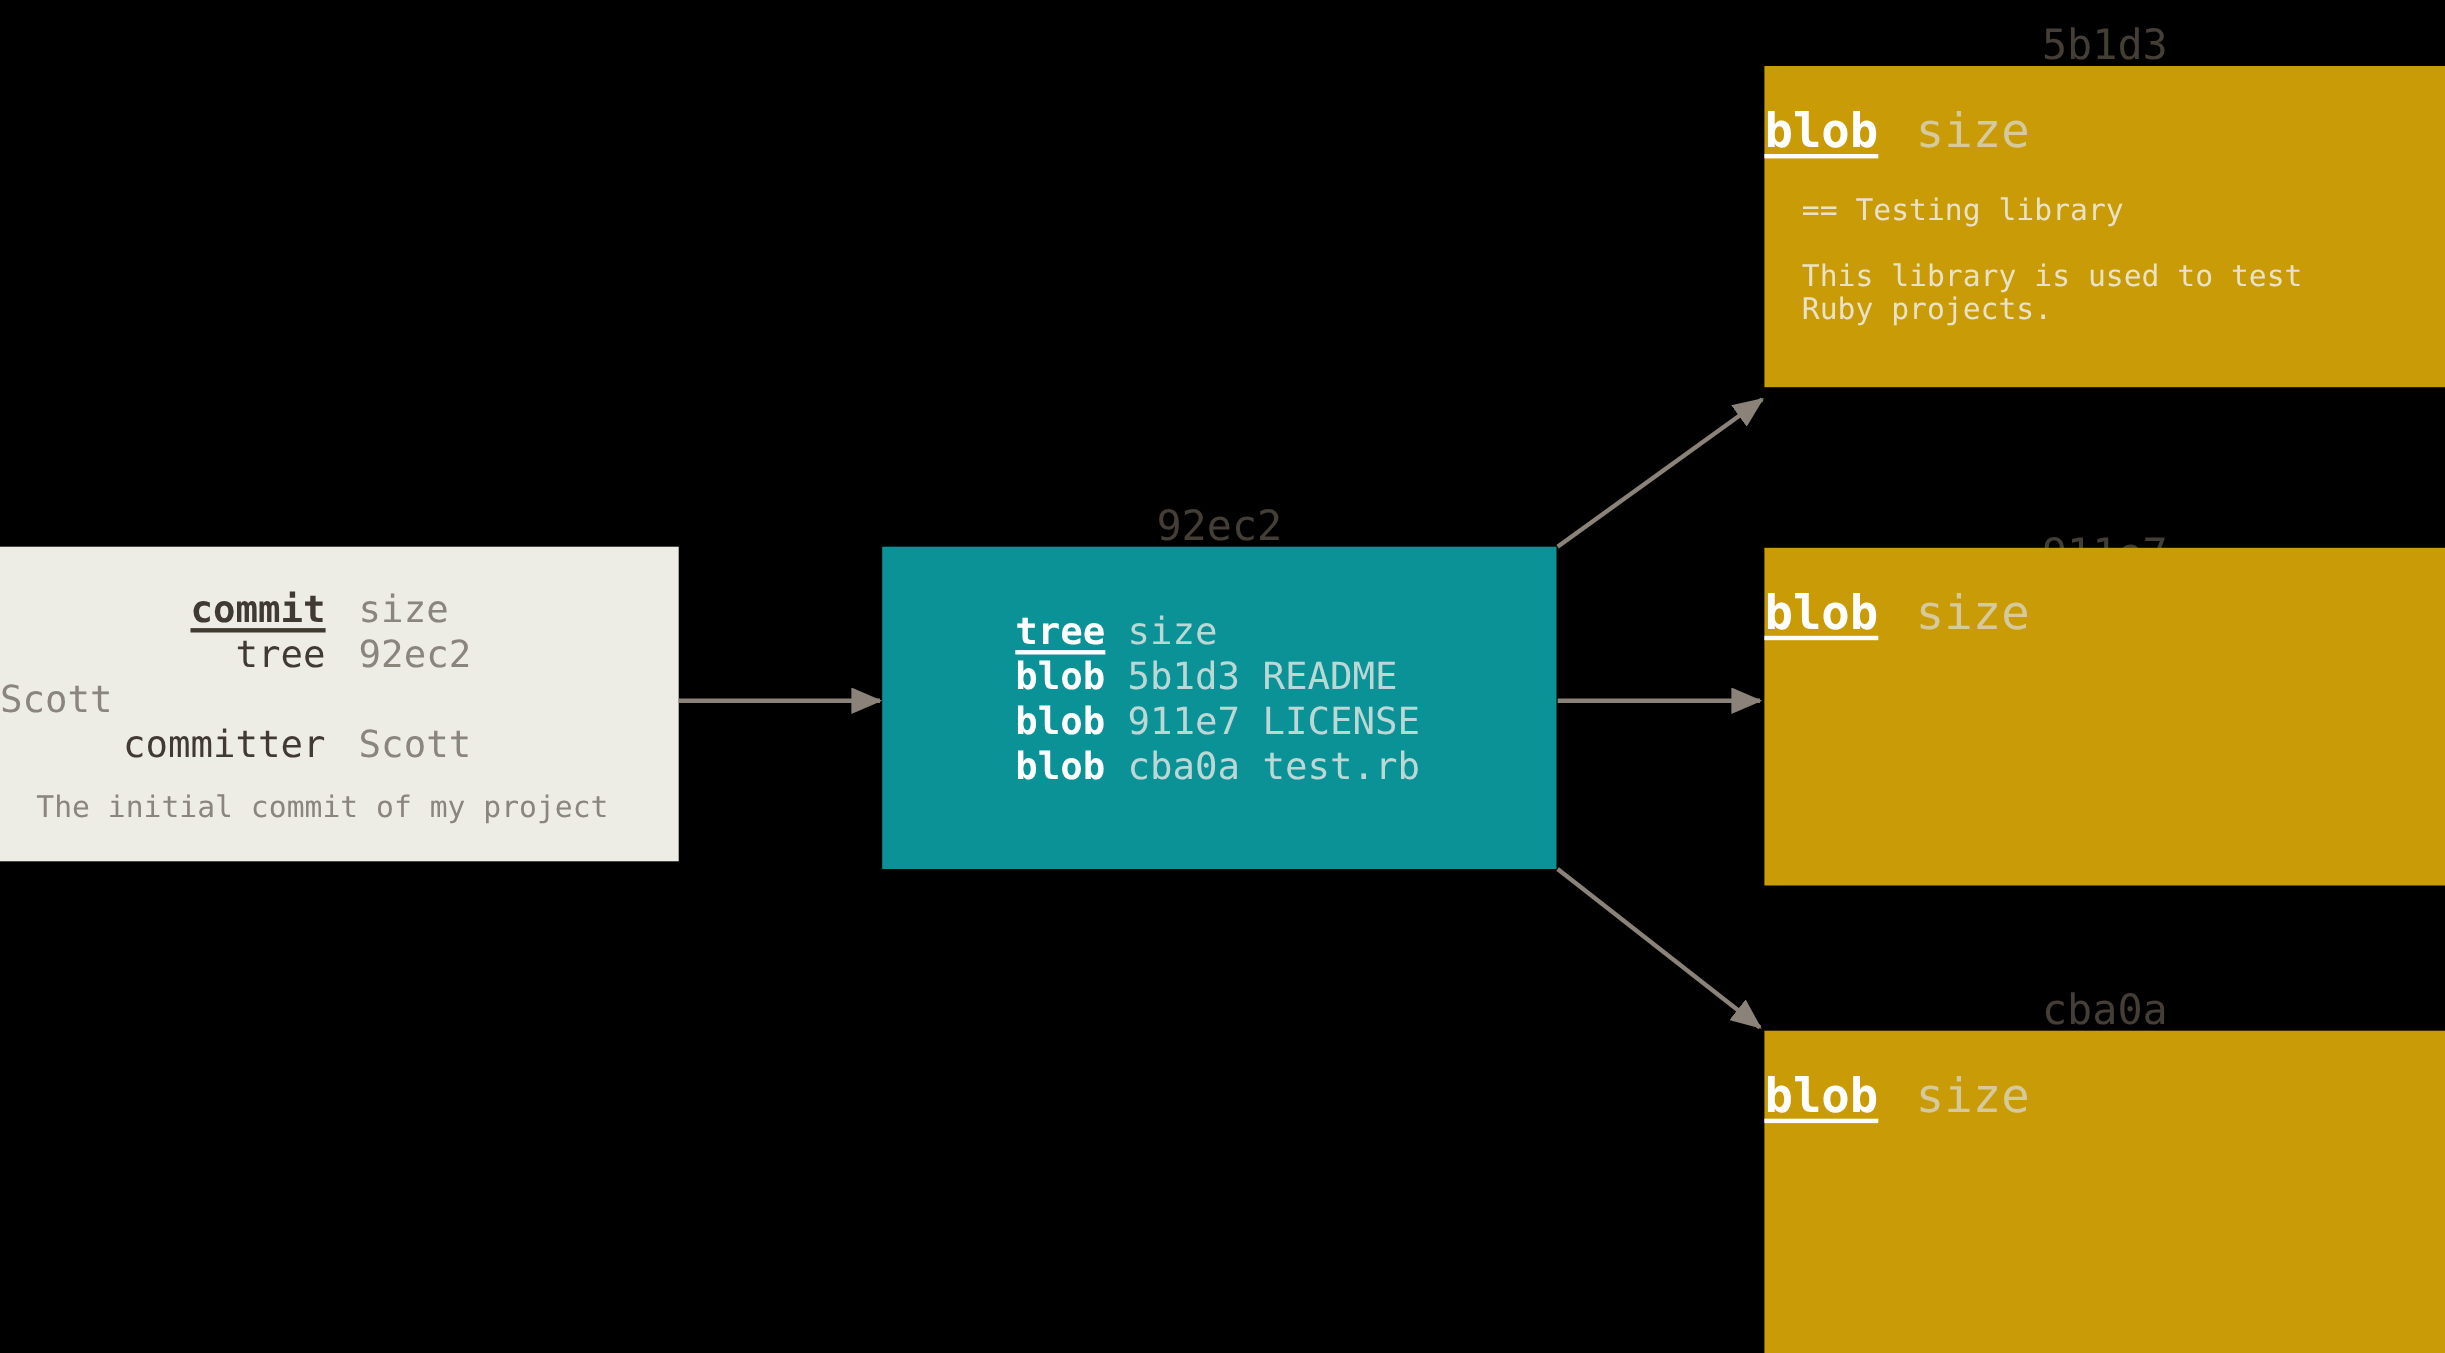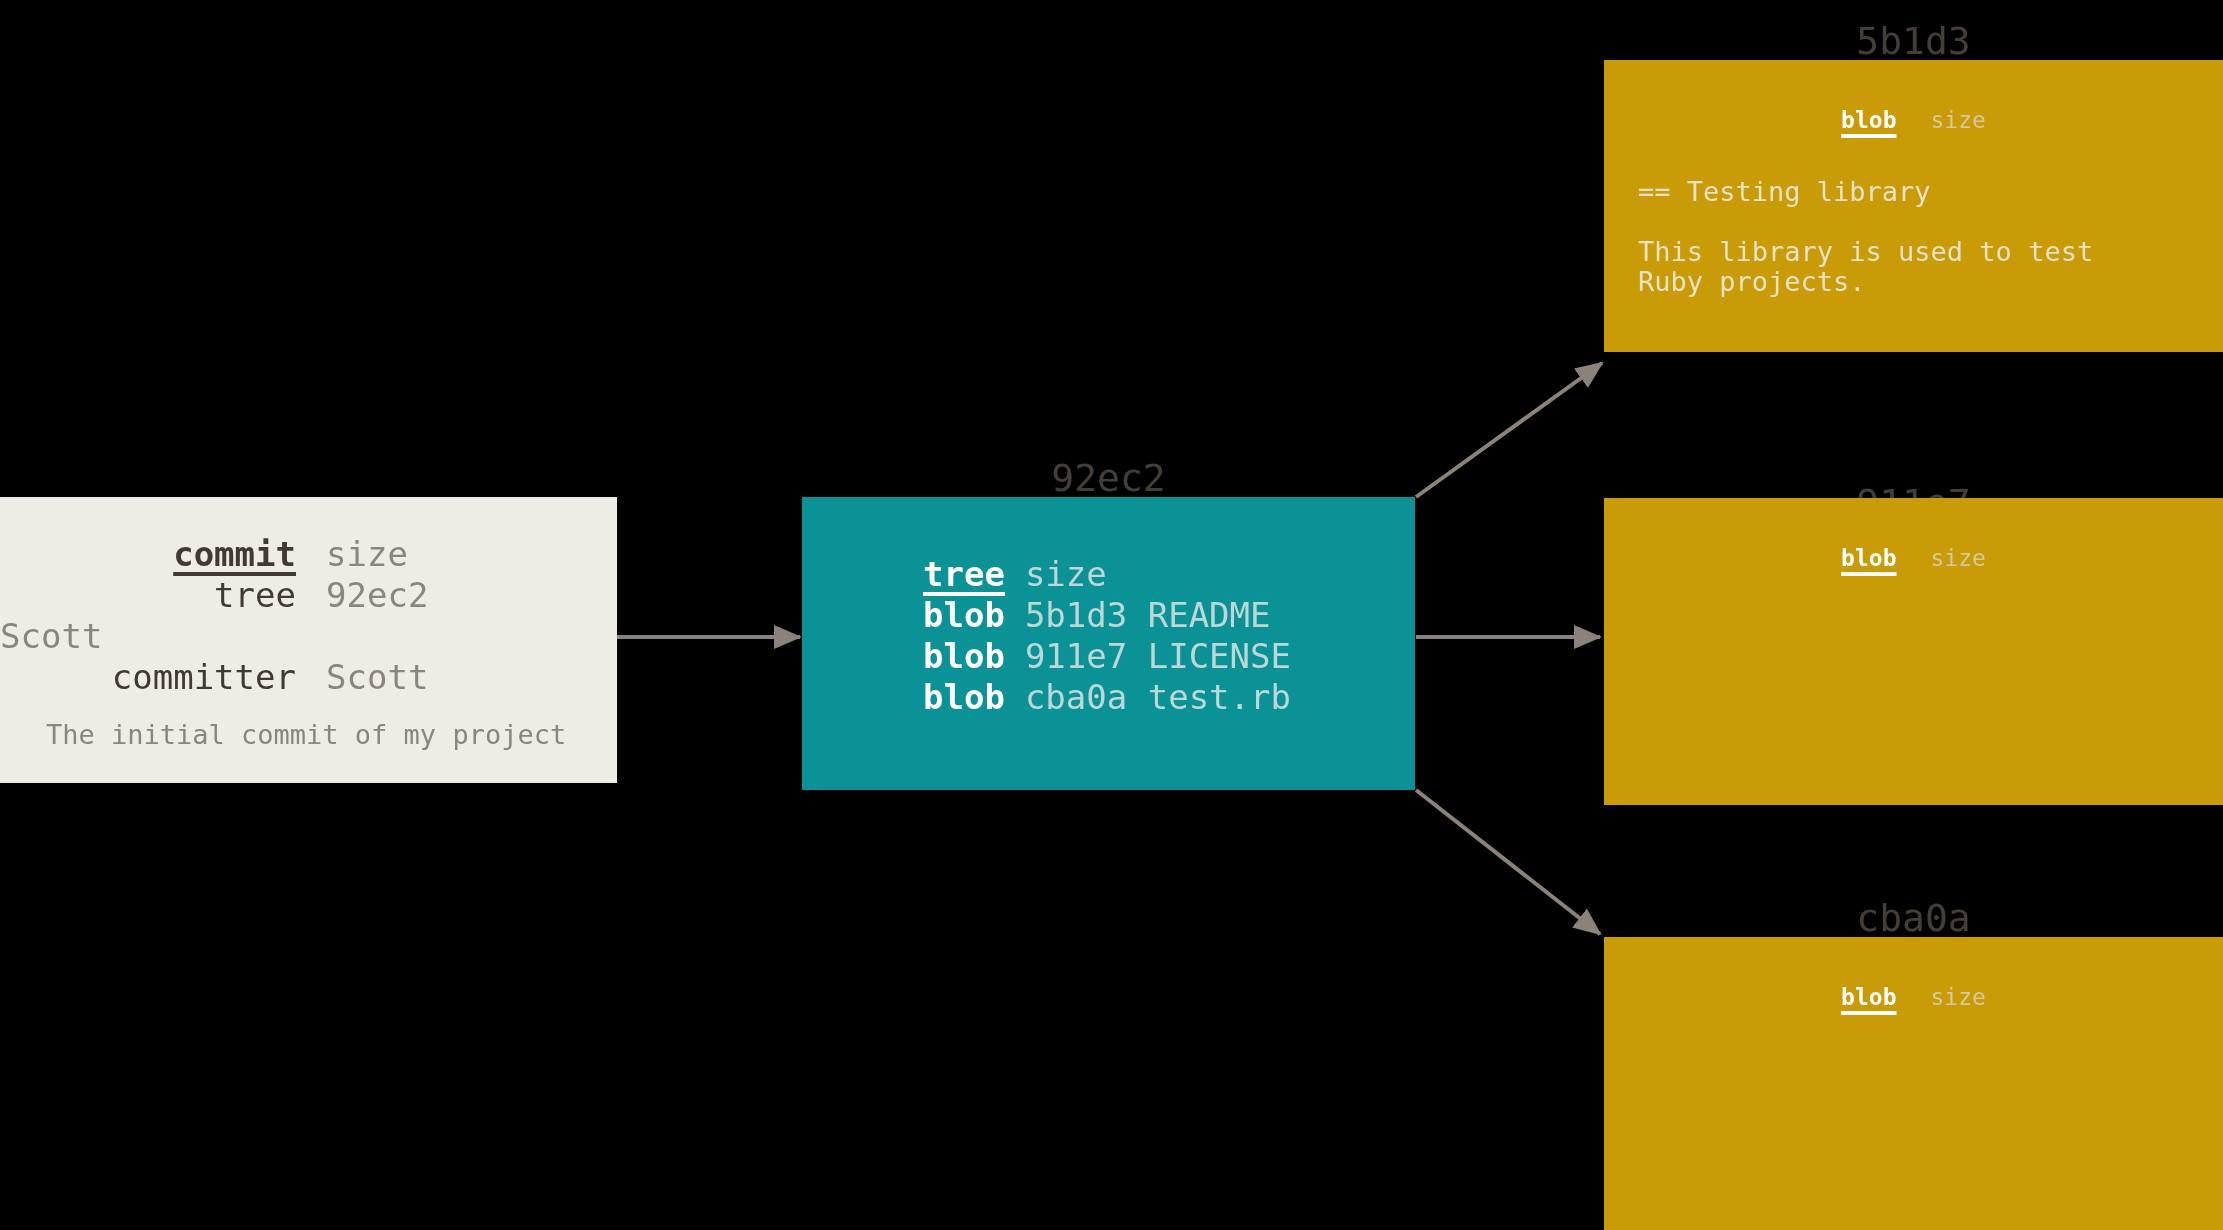--- a/index.html
+++ b/index.html
@@ -47,21 +47,21 @@
   #commit-box .crow .val { color: #8a857d; }
   #commit-box .lbl-commit {
     font-weight: bold;
     text-decoration: underline;
     text-decoration-thickness: 4px;
     text-underline-offset: 6px;
     padding-left: 32px;
   }
   #commit-box .msg {
     margin-top: 20px;
-    padding-left: 46px;
+    padding-left: 33px;
     font-size: 27px;
     line-height: 34px;
     color: #8a857d;
   }
 
   
   #tree-box {
     left: 802px; top: 497px; width: 613px; height: 293px;
     background: #0a9296;
   }
@@ -84,22 +84,21 @@
   .blob-box {
     left: 1604px; width: 619px;
     background: #c89b07;
   }
   #blob-box-0 { top: 60px;  height: 292px; }
   #blob-box-1 { top: 498px; height: 307px; }
   #blob-box-2 { top: 937px; height: 300px; }
   .blob-box .ghead {
     margin-top: 40px;
     line-height: 40px;
-    font-size: 23px;
-    text-align: center;
+    font-size: 43px;
   }
   .blob-box .gtype {
     color: #ffffff;
     font-weight: bold;
     margin-right: 34px;
     text-decoration: underline;
     text-decoration-thickness: 4px;
     text-underline-offset: 6px;
     text-decoration-color: #ffffff;
   }

